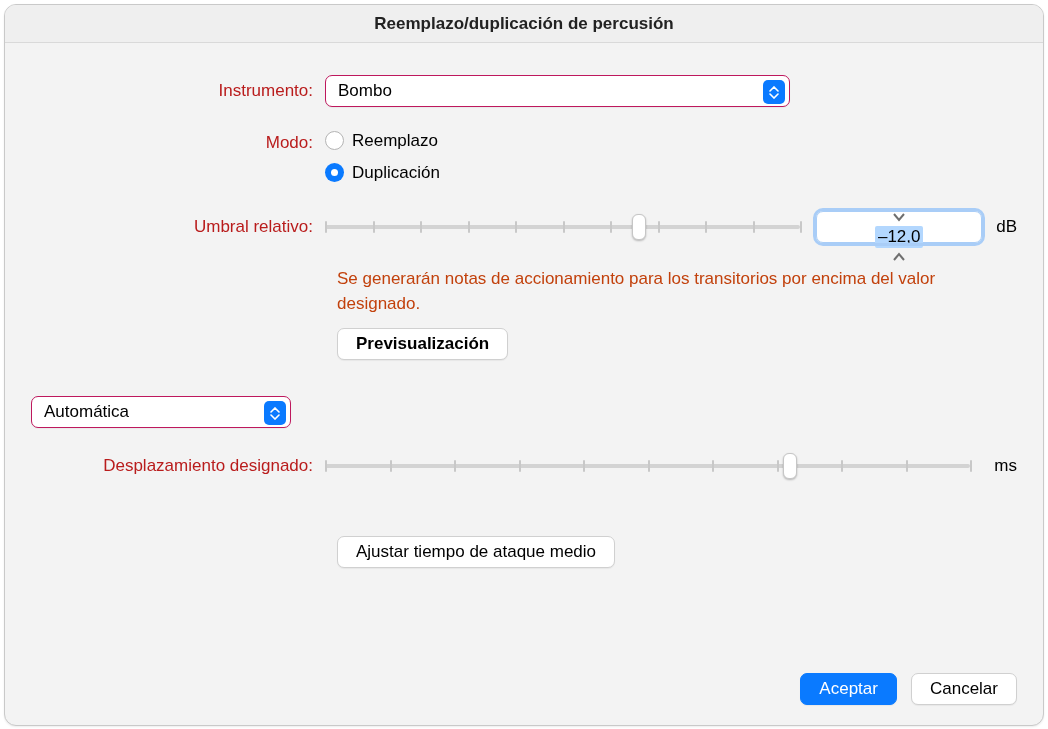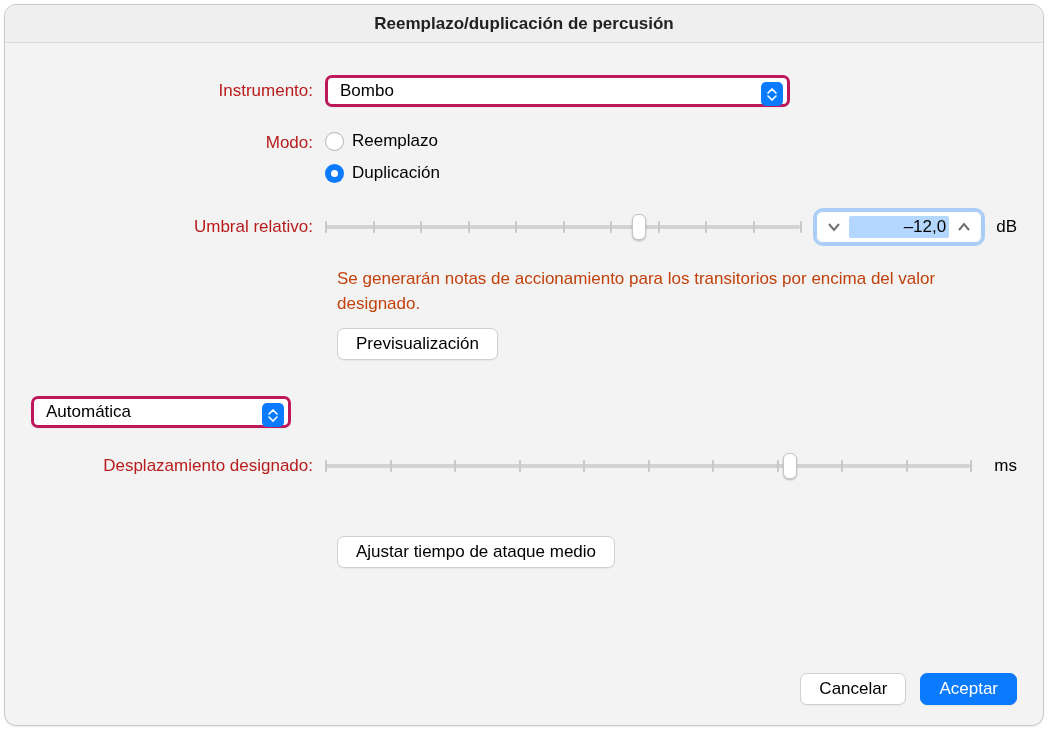--- a/index.html
+++ b/index.html
@@ -50,21 +50,21 @@
       color: #b91c1c;
     }
     .control-col {
       flex: 1;
       display: flex;
       align-items: center;
       gap: 6px;
     }
     .popup {
       background: #ffffff;
-      border: 3px solid #be185d;
+      border: 1px solid #be185d;
       border-radius: 7px;
       height: 32px;
       display: flex;
       align-items: center;
       padding: 0 30px 0 12px;
       position: relative;
       box-shadow: 0 1px 1px rgba(0,0,0,0.04);
       cursor: default;
       min-width: 0;
     }
@@ -96,21 +96,21 @@
     }
     .radio.selected {
       border: none;
       background: #0a7aff;
     }
     .radio.selected .dot {
       width: 7px; height: 7px;
       border-radius: 50%;
       background: #fff;
     }
-    .radio-row { display: flex; align-items: flex-end; margin-bottom: 6px; }
+    .radio-row { display: flex; align-items: flex-start; margin-bottom: 6px; }
     .radio-row .rlabel { color: #000; }
     .slider-track {
       position: relative;
       height: 28px;
       flex: 1;
       display: flex;
       align-items: center;
     }
     .track-line {
       position: absolute;
@@ -144,20 +144,21 @@
     .stepper {
       display: flex;
       align-items: center;
       background: #fff;
       border: 1px solid #d0d0d0;
       border-radius: 7px;
       height: 32px;
       padding: 0 6px;
       gap: 4px;
       min-width: 166px;
+      flex-direction: column;
     }
     .stepper.focused {
       outline: 3px solid #a9cdf7;
       outline-offset: 0;
       border-color: #a9cdf7;
     }
     .stepper-arrow {
       width: 22px; height: 22px;
       display: flex; align-items: center; justify-content: center;
       cursor: default;
@@ -282,21 +283,21 @@
                 <path d="M1 8 L6 2 L11 8"></path>
               </svg>
             </span>
         </div>
         <span class="unit">dB</span>
       </div>
     </div>
 
     <div class="helper-text">Se generarán notas de accionamiento para los transitorios por encima del valor designado.</div>
 
-    <div style="margin-left:306px; margin-bottom:36px;">
+    <div style="margin-left:306px; margin-bottom:36px;font-weight:bold;">
       <button class="push-button">Previsualización</button>
     </div>
 
     <div class="row" style="margin-bottom:24px;">
       <div class="control-col">
         <div class="popup" style="width:260px;">
           <span>Automática</span>
           <span class="popup-disclosure">
             <svg width="10" height="6">
                 <path d="M1 5 L5 1 L9 5" stroke="#fff" stroke-width="1.6" fill="none" stroke-linecap="round"></path>
@@ -329,18 +330,18 @@
         </div>
         <span class="unit">ms</span>
       </div>
     </div>
 
     <div style="margin-left:306px; margin-top:46px;">
       <button class="push-button">Ajustar tiempo de ataque medio</button>
     </div>
 
     <div class="footer">
+      <button class="push-button primary">Aceptar</button>
       <button class="push-button">Cancelar</button>
-      <button class="push-button primary">Aceptar</button>
     </div>
 
   </div>
 </div>
 
 </body></html>

